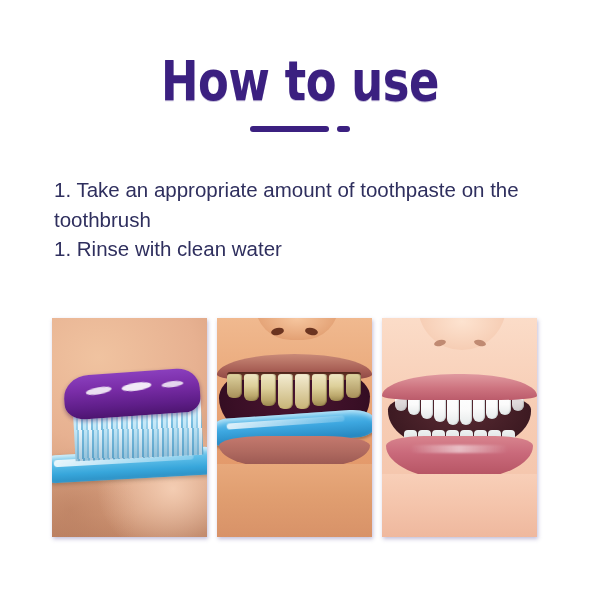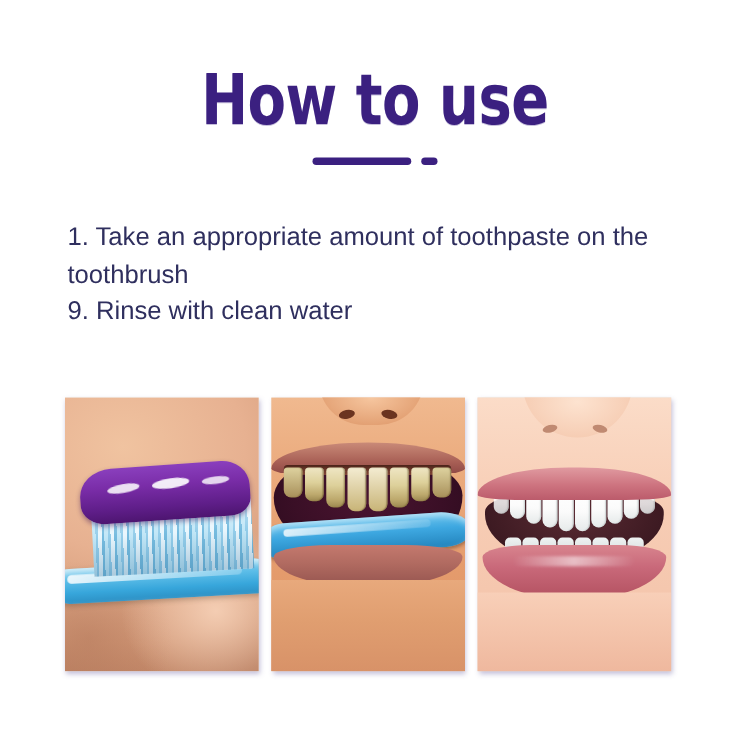--- a/index.html
+++ b/index.html
@@ -407,21 +407,21 @@
     <h1 class="page-title">How to use</h1>
   </div>
 
   <div class="divider-row">
     <span class="divider-long"></span>
     <span class="divider-short"></span>
   </div>
 
   <div class="steps">
     <p class="step-line">1. Take an appropriate amount of toothpaste on the toothbrush</p>
-    <p class="step-line">9. Rinse with clean water</p>
+    <p class="step-line">1. Rinse with clean water</p>
   </div>
 
   <div class="photo-row">
 
     <div class="photo">
       <div class="layer p1-bg"></div>
       <div class="layer p1-bg2"></div>
       <div class="p1-handle"></div>
       <div class="p1-bristles"></div>
       <div class="p1-paste">

